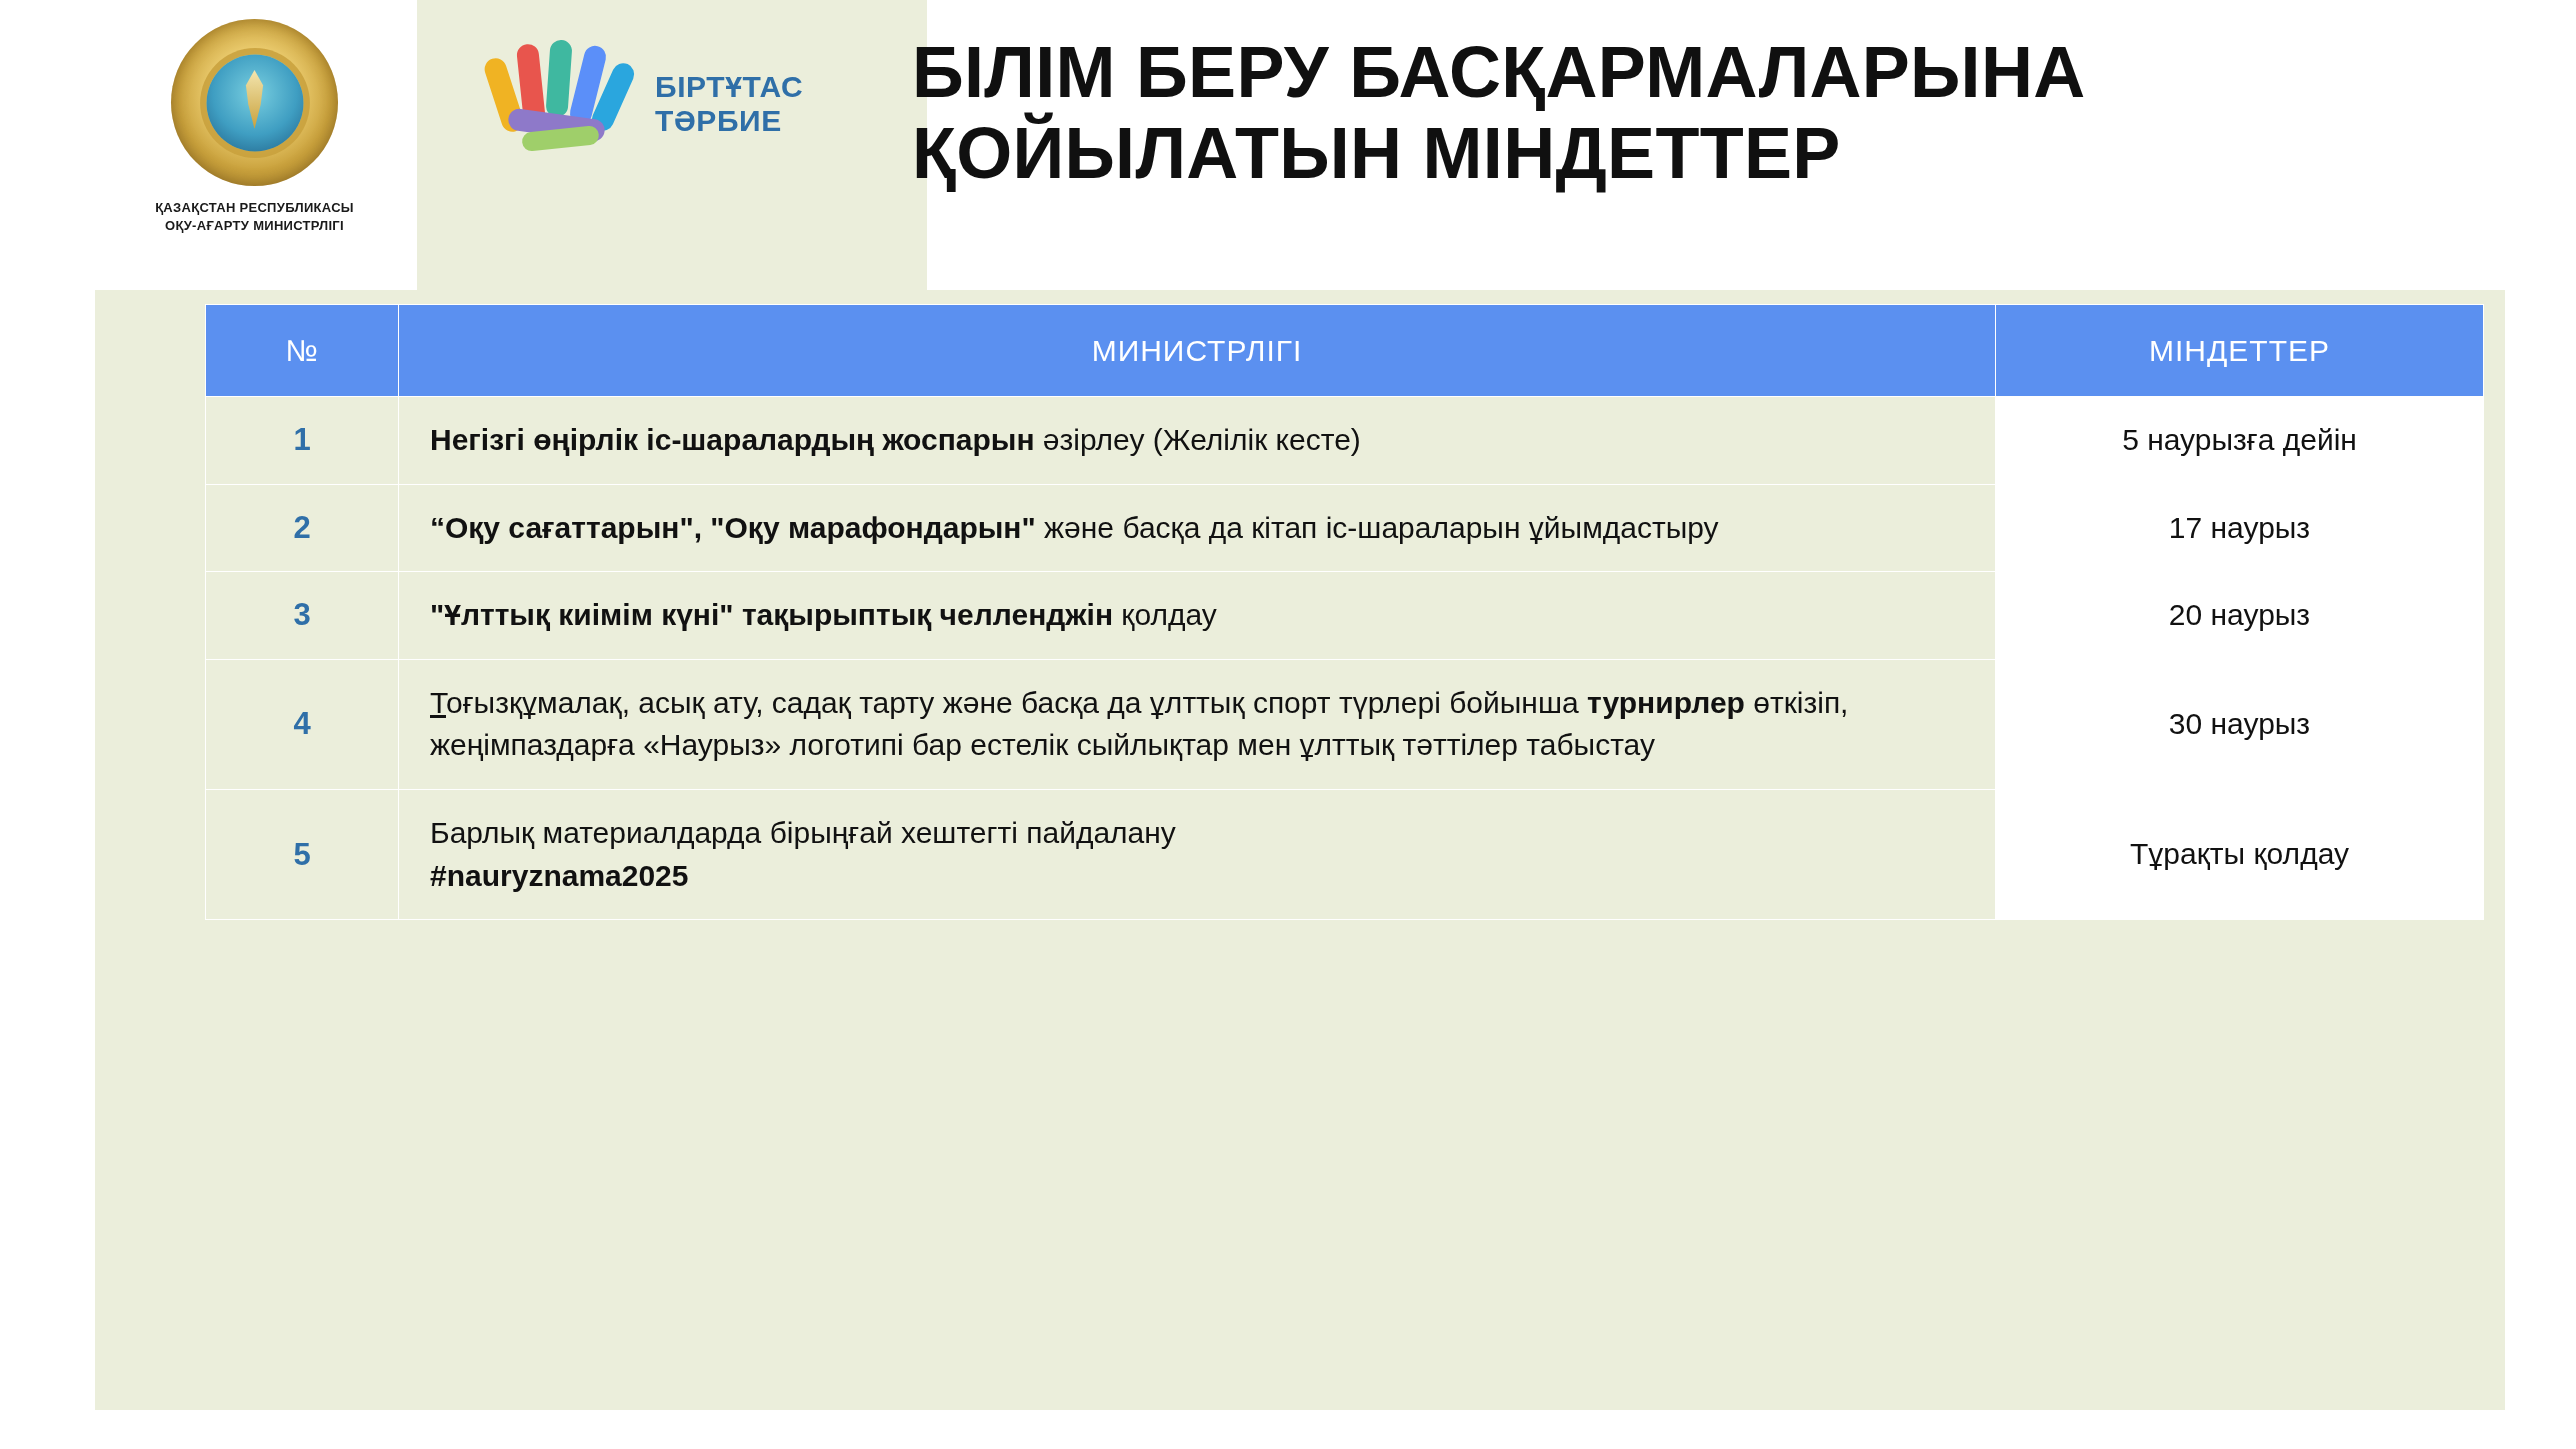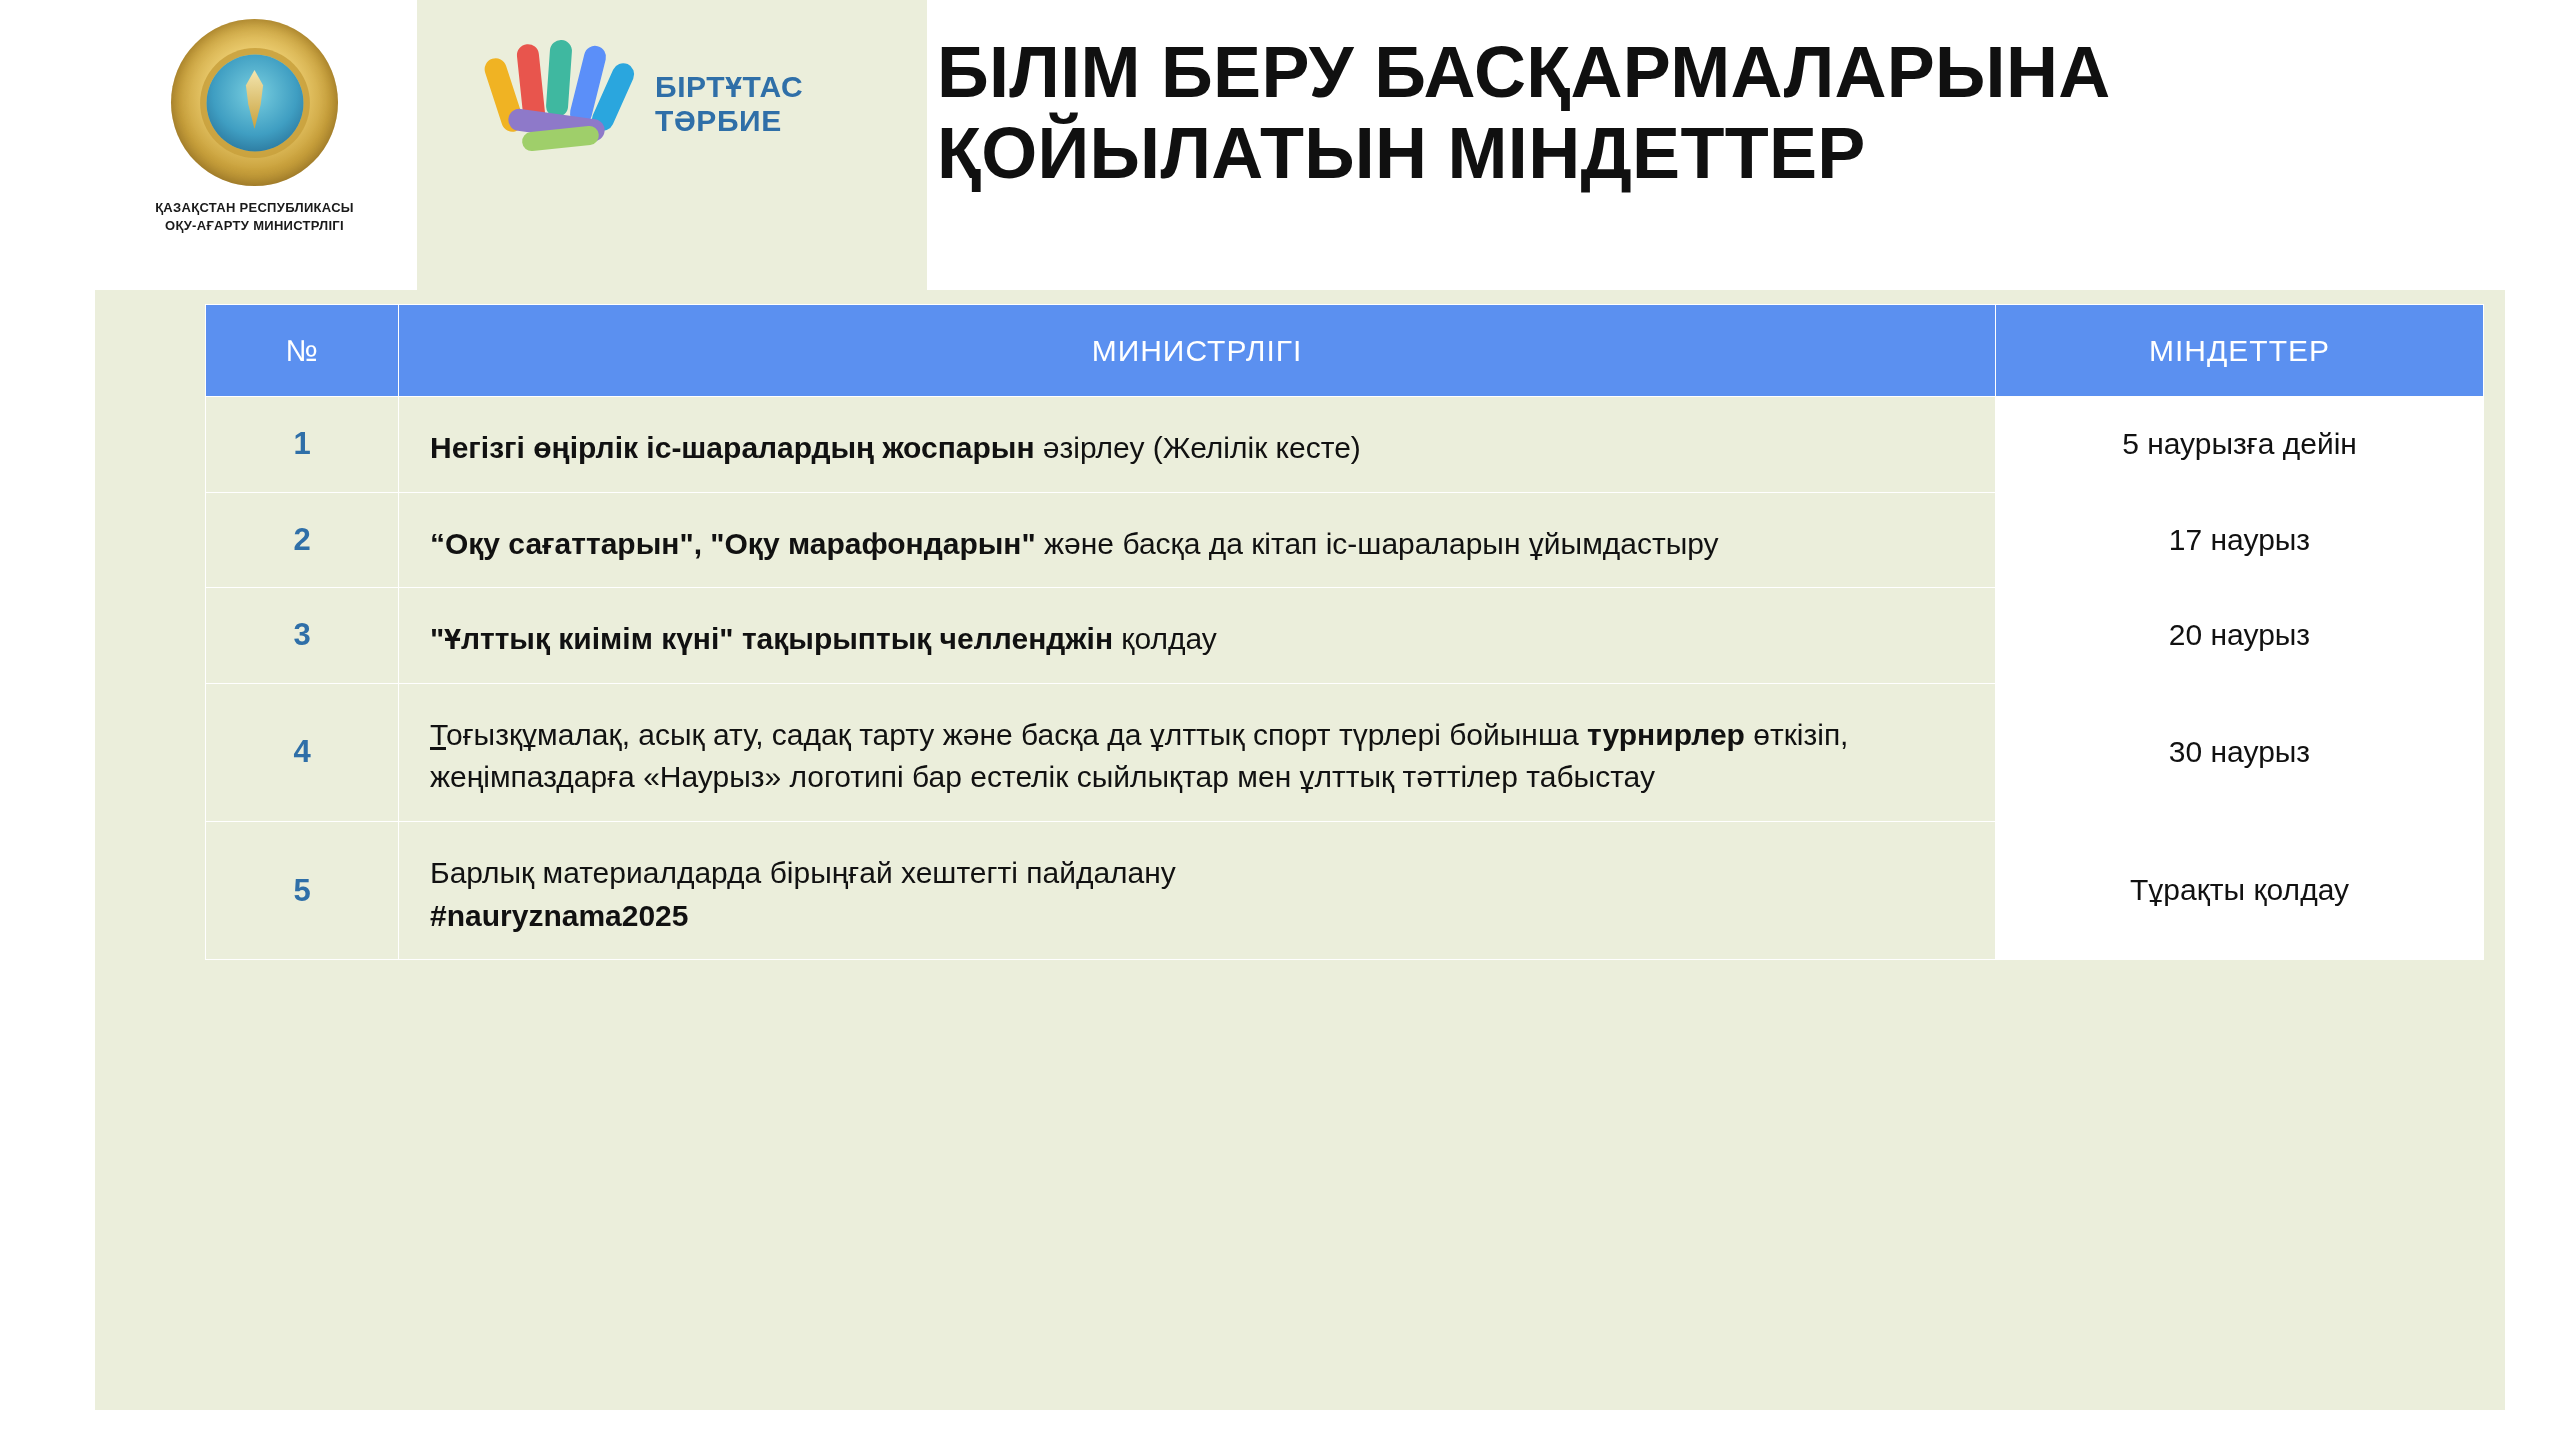--- a/index.html
+++ b/index.html
@@ -128,21 +128,21 @@
     font-weight: bold;
     color: #2f6fa8;
     line-height: 1.12;
     letter-spacing: 0.6px;
     white-space: pre-line;
   }
 
   
   .title {
     position: absolute;
-    left: 937px; top: 32px;
+    left: 912px; top: 32px;
     width: 1610px;
     font-size: 72px;
     font-weight: bold;
     line-height: 1.13;
     color: #101010;
     letter-spacing: 0.3px;
     white-space: pre-line;
   }
 
   
@@ -176,21 +176,21 @@
   .cell-num {
     text-align: center;
     font-size: 31px;
     font-weight: bold;
     color: #2f6fa8;
   }
   .cell-task {
     font-size: 30px;
     color: #111111;
     line-height: 1.42;
-    padding: 30px 35px 22px 31px;
+    padding: 22px 35px 22px 31px;
     text-align: left;
   }
   .cell-term {
     text-align: center;
     font-size: 30px;
     color: #111111;
     background: #ffffff !important;
     line-height: 1.35;
     padding: 13px 14px;
   }

